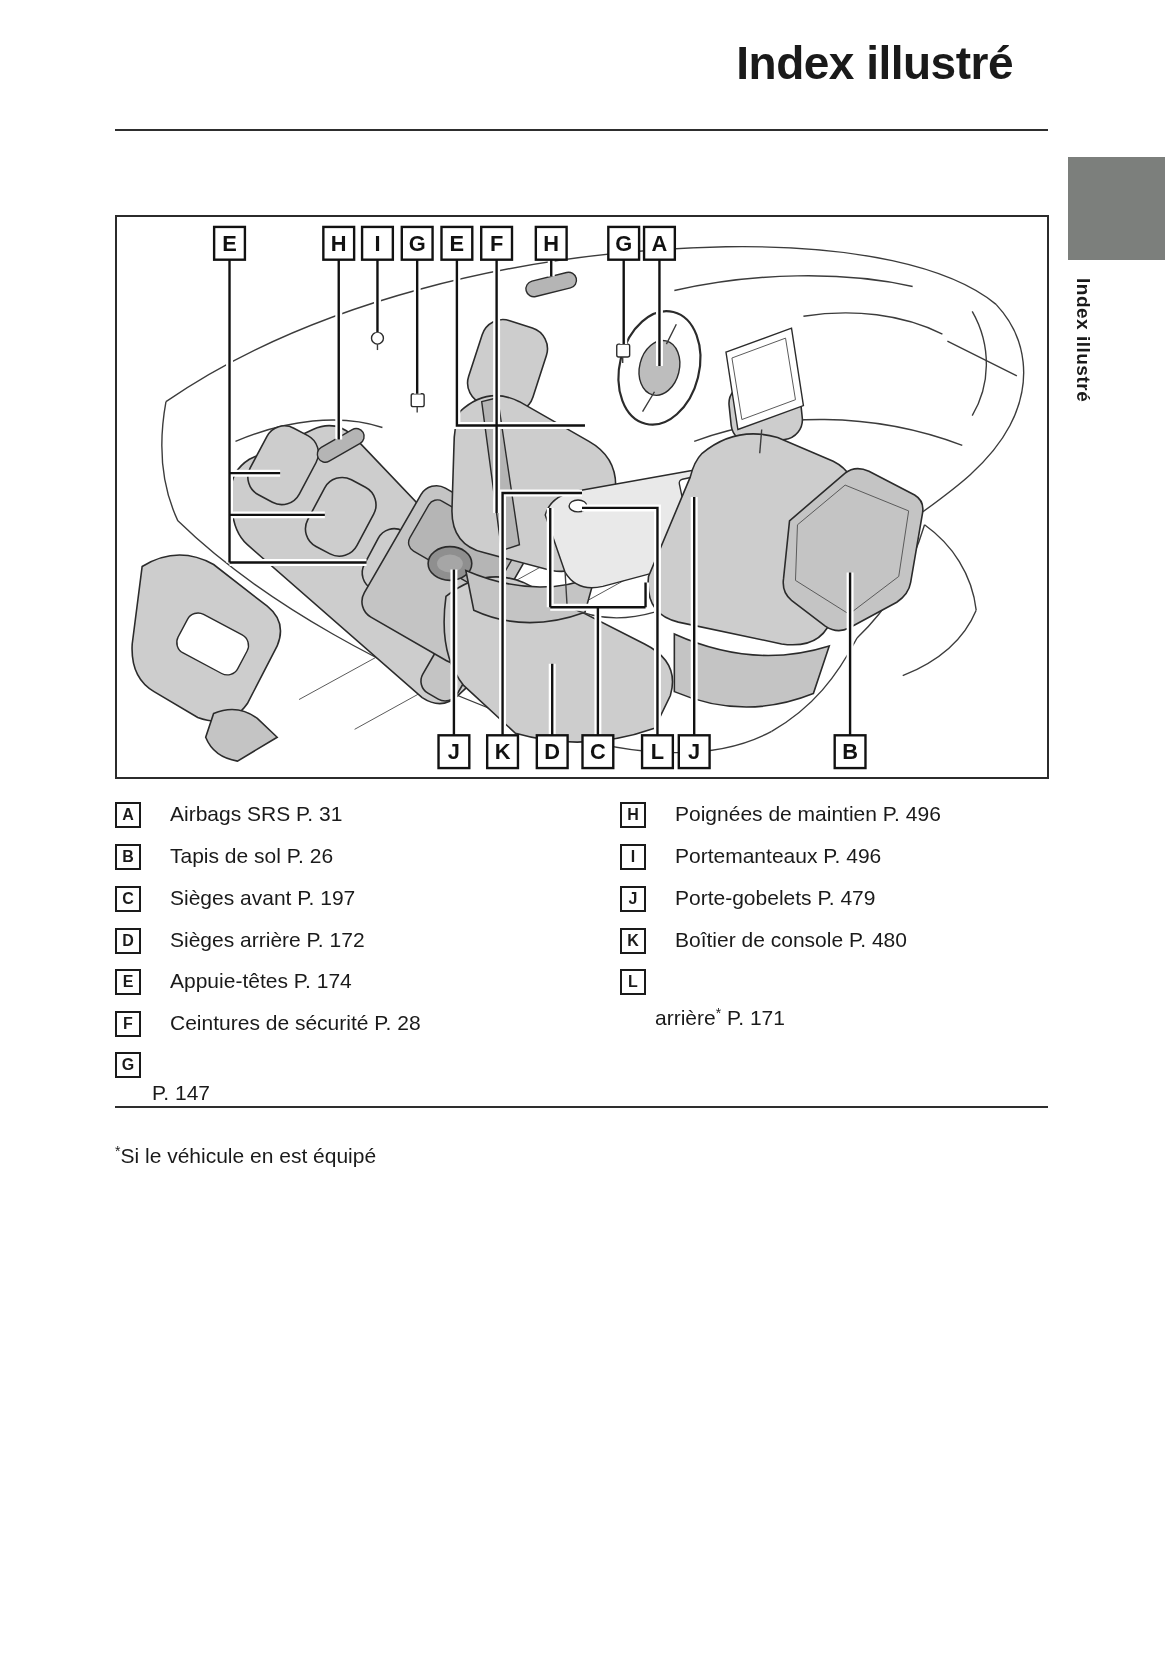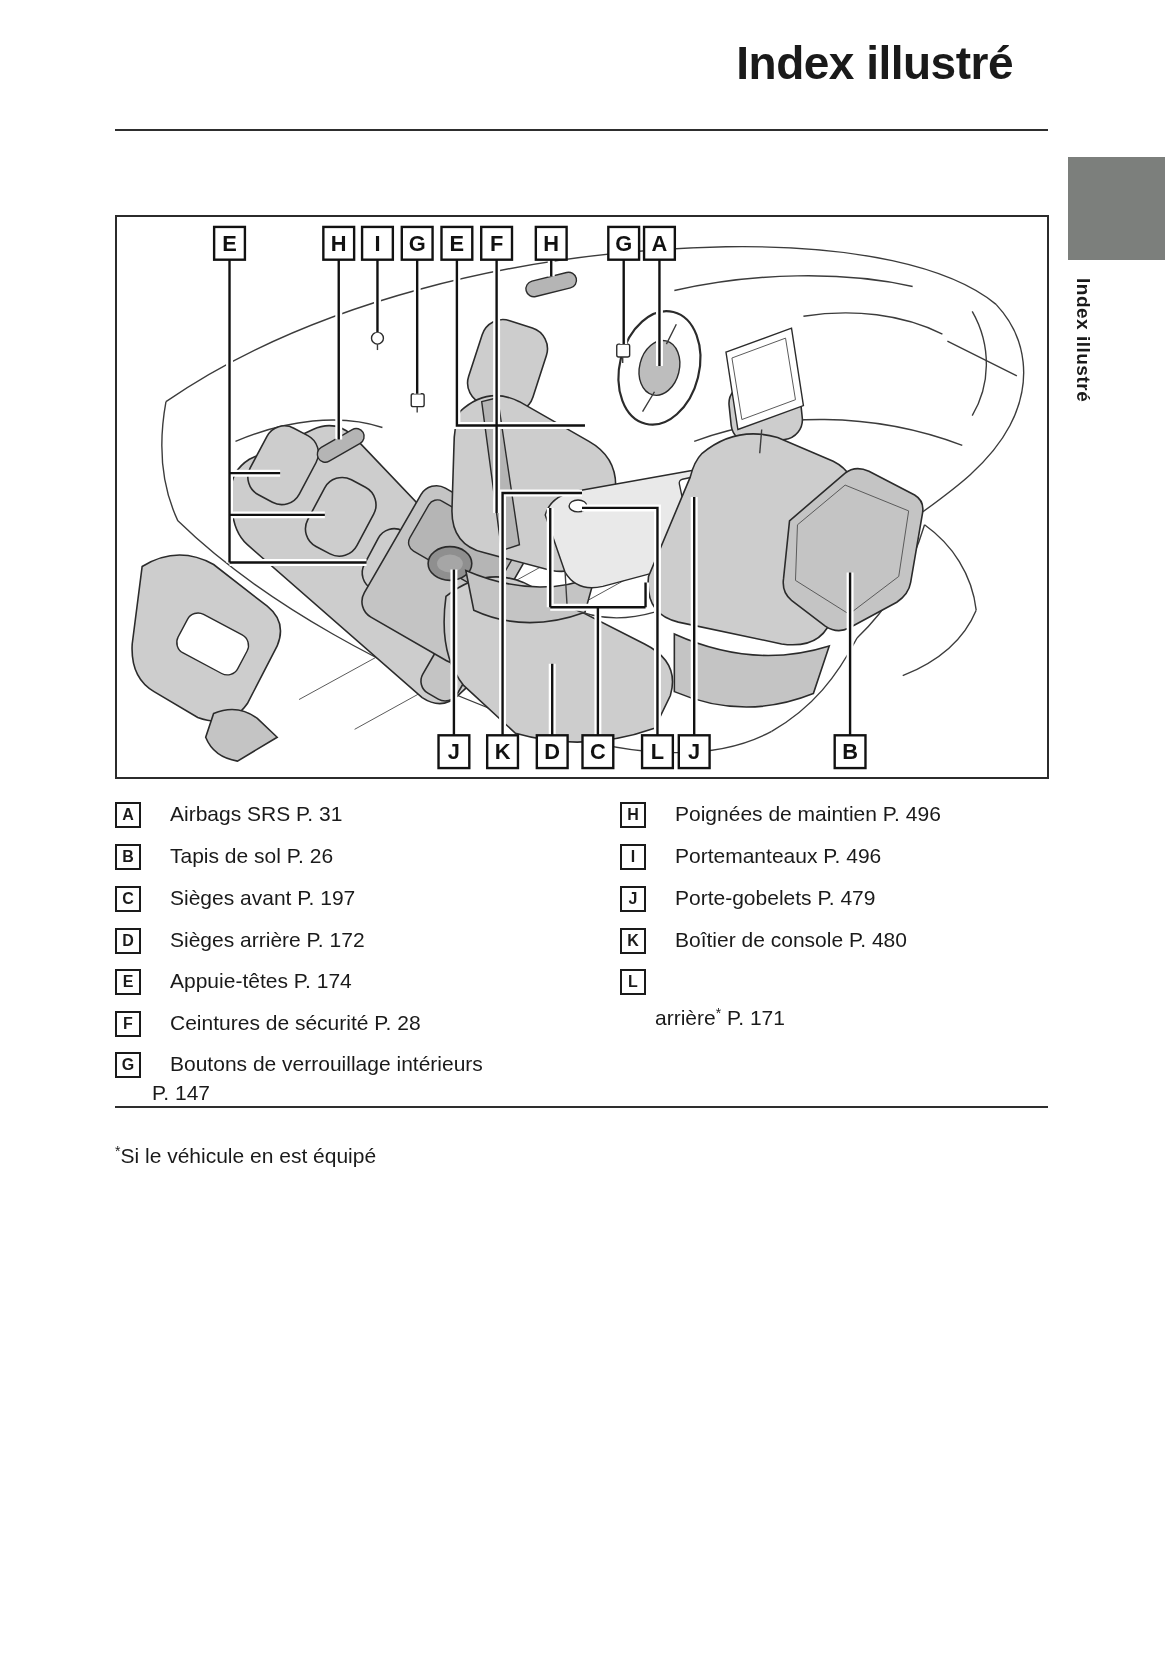--- a/index.html
+++ b/index.html
@@ -260,21 +260,20 @@
   <div class="legend-row" style="left:115px; top:967px;">
     <div class="lbox">E</div>
     <div class="ltext">Appuie-têtes P. 174</div>
   </div>
   <div class="legend-row" style="left:115px; top:1009px;">
     <div class="lbox">F</div>
     <div class="ltext">Ceintures de sécurité P. 28</div>
   </div>
   <div class="legend-row" style="left:115px; top:1050px;">
     <div class="lbox">G</div>
-    <div class="ltext">Boutons de verrouillage intérieurs</div>
   </div>
   <div class="line2" style="left:152px; top:1079px;text-align:right;">P. 147</div>
 
   <div class="legend-row" style="left:620px; top:800px;">
     <div class="lbox">H</div>
     <div class="ltext">Poignées de maintien P. 496</div>
   </div>
   <div class="legend-row" style="left:620px; top:842px;">
     <div class="lbox">I</div>
     <div class="ltext">Portemanteaux P. 496</div>

